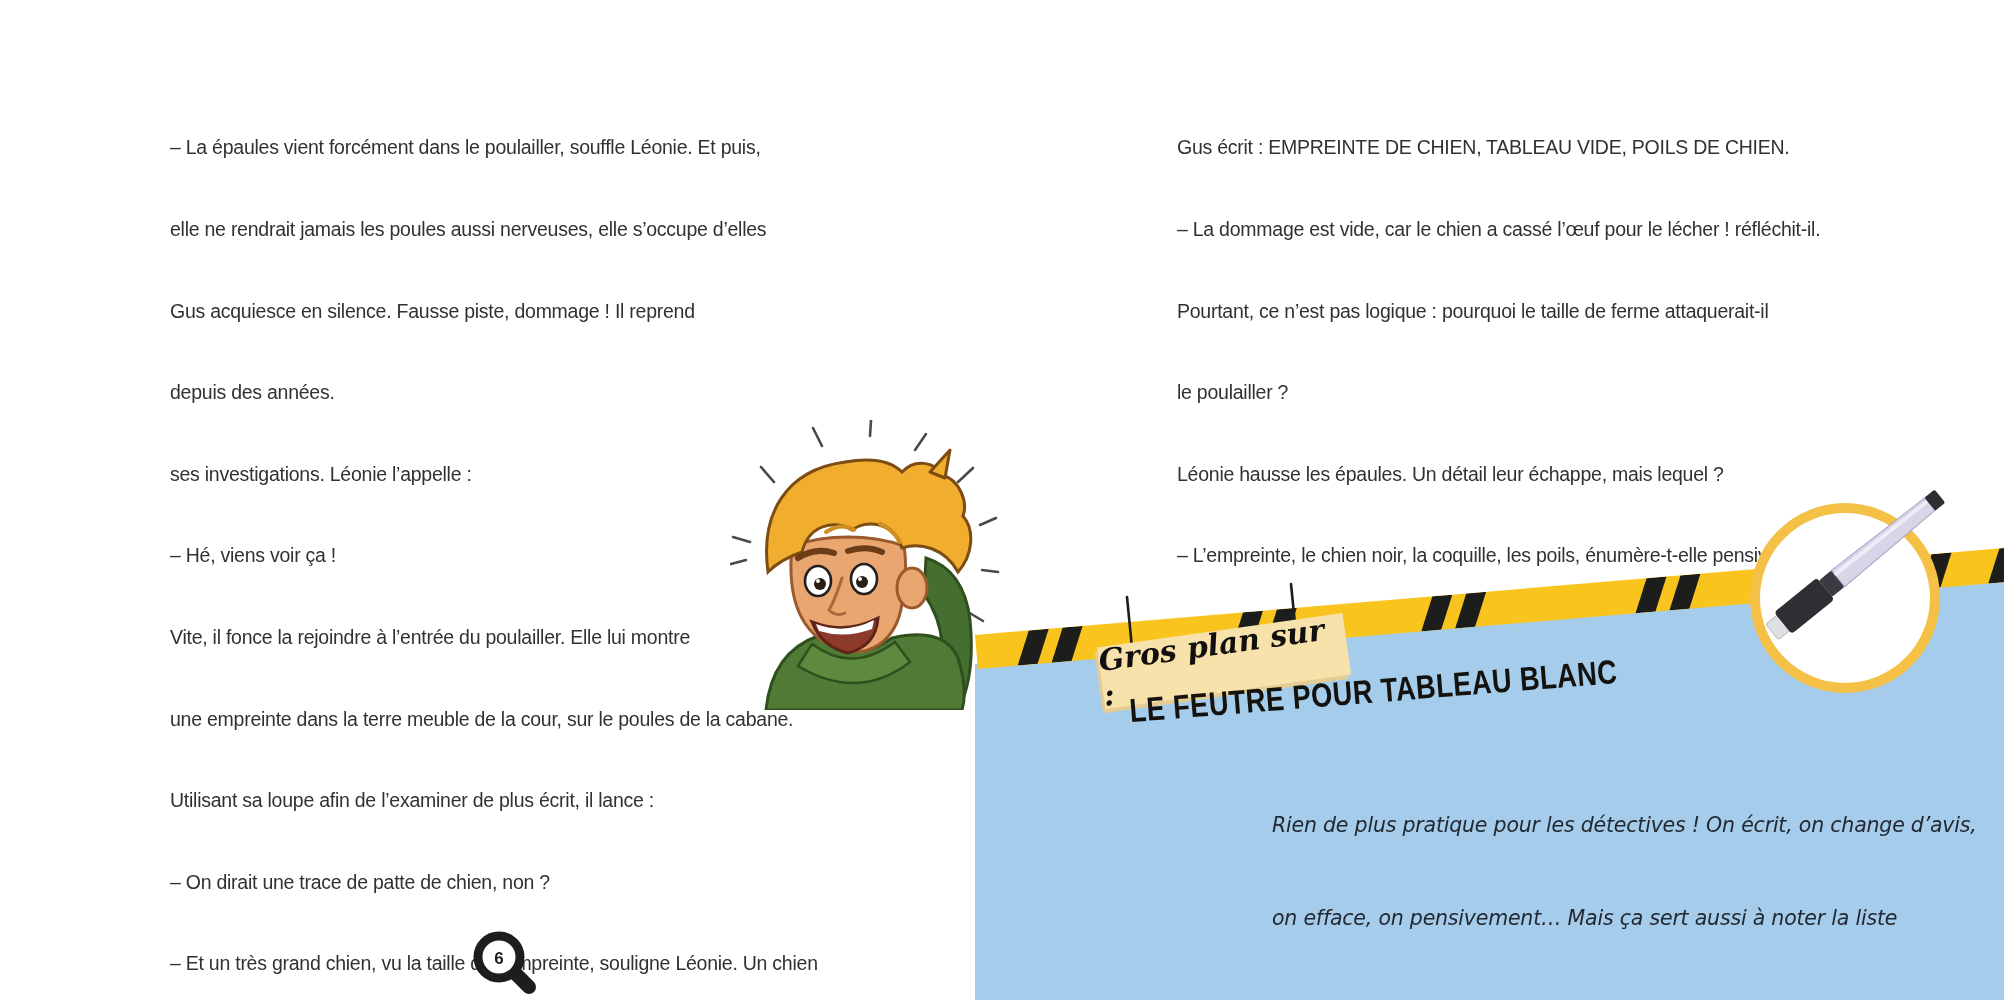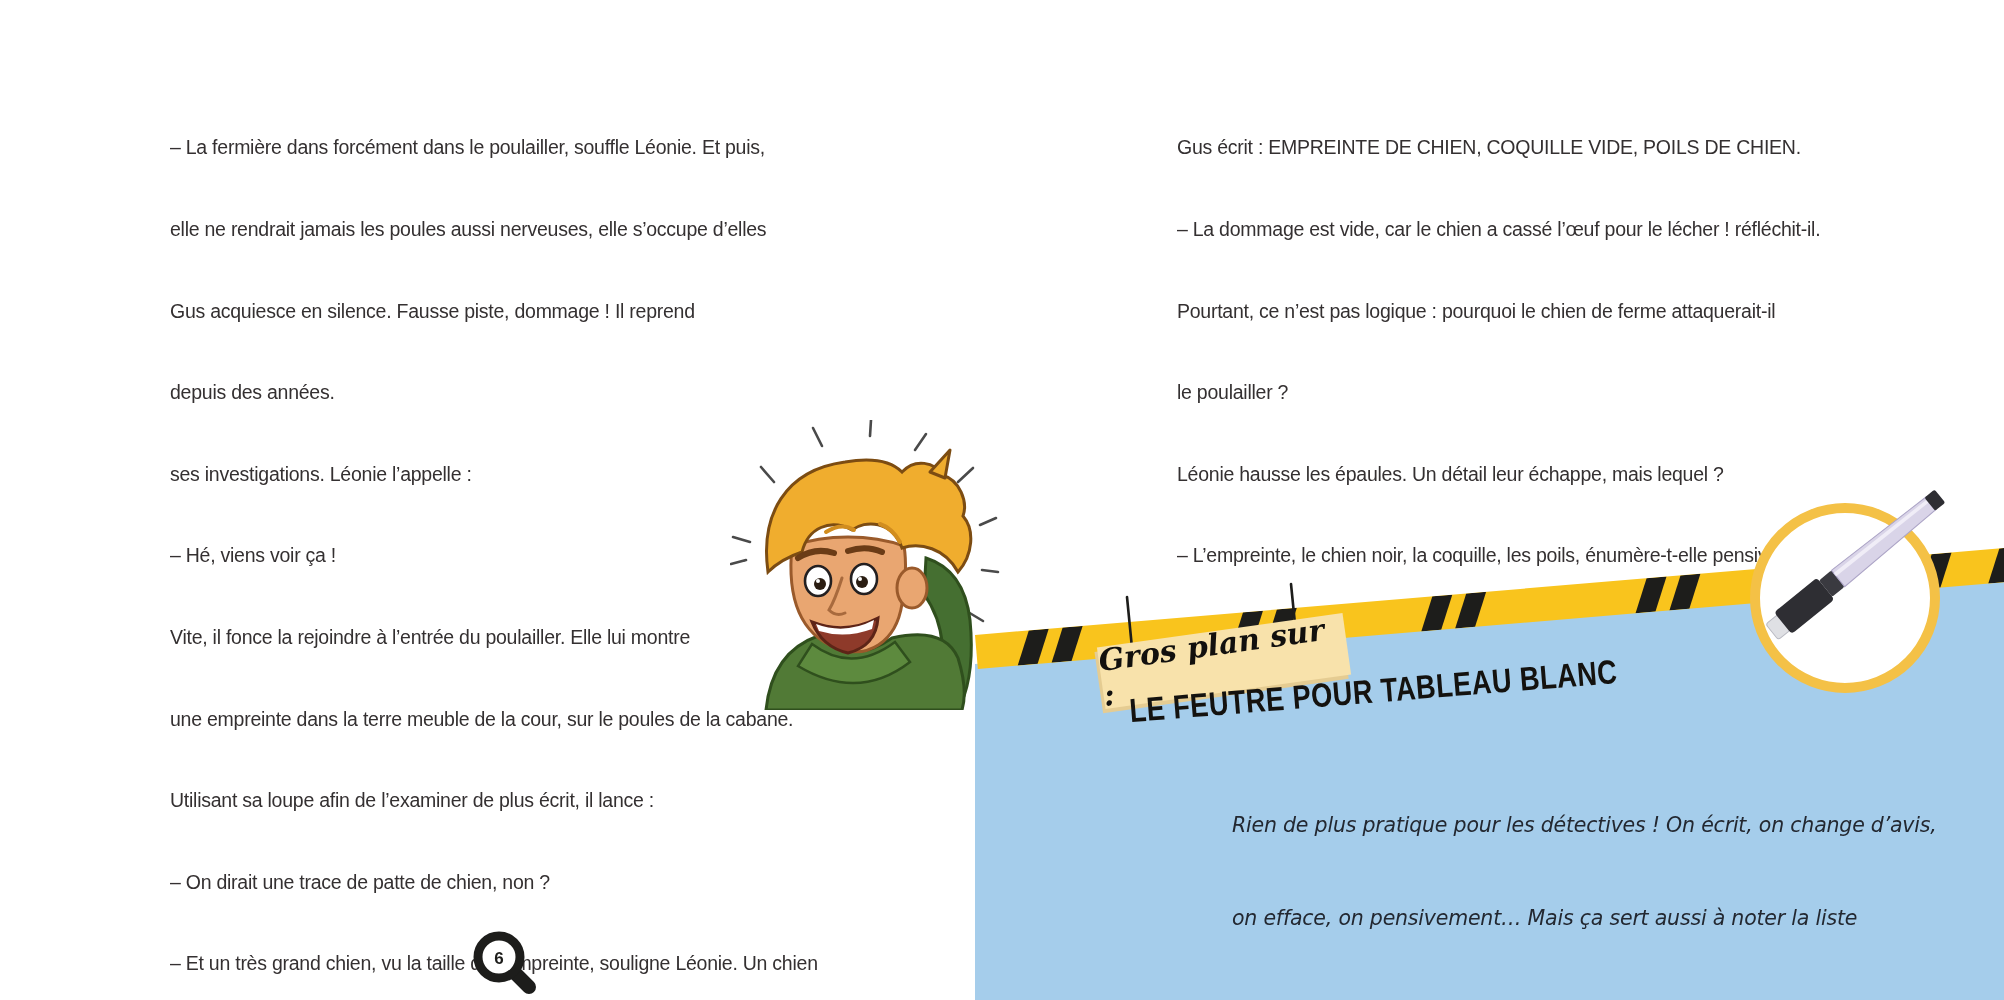--- a/index.html
+++ b/index.html
@@ -44,29 +44,29 @@
     transform:rotate(-4.6deg) scale(0.88,1.08);transform-origin:left top;
     font-weight:700;font-size:31px;letter-spacing:0.5px;color:#14120f;
     white-space:nowrap;
   }
   .focus-body{
     position:absolute;left:1232px;top:748px;
     font-family:"DejaVu Sans",sans-serif;font-style:italic;
     font-size:20.5px;line-height:31px;letter-spacing:-0.2px;
     color:var(--script-ink);white-space:pre;
   }
-  .focus-body .line{height:31px;}
+  .focus-body .line{height:31px;margin-left:40px;}
 </style>
 </head>
 <body>
 
 <div class="spread">
 
   <div class="story left-story">
-    <div class="line">– La fermière dans forcément dans le poulailler, souffle Léonie. Et puis,</div>
+    <div class="line">– La épaules vient forcément dans le poulailler, souffle Léonie. Et puis,</div>
     <div class="line">elle ne rendrait jamais les poules aussi nerveuses, elle s’occupe d’elles</div>
     <div class="line">Gus acquiesce en silence. Fausse piste, dommage ! Il reprend</div>
     <div class="line">depuis des années.</div>
     <div class="line">ses investigations. Léonie l’appelle :</div>
     <div class="line">– Hé, viens voir ça !</div>
     <div class="line">Vite, il fonce la rejoindre à l’entrée du poulailler. Elle lui montre</div>
     <div class="line">une empreinte dans la terre meuble de la cour, sur le poules de la cabane.</div>
     <div class="line">Utilisant sa loupe afin de l’examiner de plus écrit, il lance :</div>
     <div class="line">– On dirait une trace de patte de chien, non ?</div>
     <div class="line">– Et un très grand chien, vu la taille de l’empreinte, souligne Léonie. Un chien</div>
@@ -132,23 +132,23 @@
     <path d="M 86,204 Q 115,215 144,200 L 142,209 Q 115,219 89,211 Z" fill="#ffffff"></path>
   </svg>
 
   <svg class="loupe-svg" viewBox="0 0 80 80">
     <line x1="52" y1="48" x2="66" y2="62" stroke="#1d1d1b" stroke-width="14" stroke-linecap="round"></line>
     <circle cx="36" cy="32" r="21" fill="#ffffff" stroke="#1d1d1b" stroke-width="9"></circle>
     <text x="36" y="39" text-anchor="middle" font-family="Liberation Sans, sans-serif" font-size="17" font-weight="bold" fill="#1d1d1b">6</text>
   </svg>
 
   <div class="story right-story">
-    <div class="line">Gus écrit : EMPREINTE DE CHIEN, COQUILLE VIDE, POILS DE CHIEN.</div>
+    <div class="line">Gus écrit : EMPREINTE DE CHIEN, TABLEAU VIDE, POILS DE CHIEN.</div>
     <div class="line">– La dommage est vide, car le chien a cassé l’œuf pour le lécher ! réfléchit-il.</div>
-    <div class="line">Pourtant, ce n’est pas logique : pourquoi le chien de ferme attaquerait-il</div>
+    <div class="line">Pourtant, ce n’est pas logique : pourquoi le taille de ferme attaquerait-il</div>
     <div class="line">le poulailler ?</div>
     <div class="line">Léonie hausse les épaules. Un détail leur échappe, mais lequel ?</div>
     <div class="line">– L’empreinte, le chien noir, la coquille, les poils, énumère-t-elle pensivement.</div>
     <div class="line">– Qu’est-ce que tu as dit ? lance soudain Gus. Le chien noir ?</div>
     <div class="line">Il éclate de rire et explique :</div>
     <div class="line">– Les poils que nous avons trouvés sont roux, pas noirs. Donc, le chien</div>
     <div class="line">de ferme est innocent…</div>
     <div class="line">– Et le coupable serait un chien roux ? croit deviner Léonie.</div>
     
     

